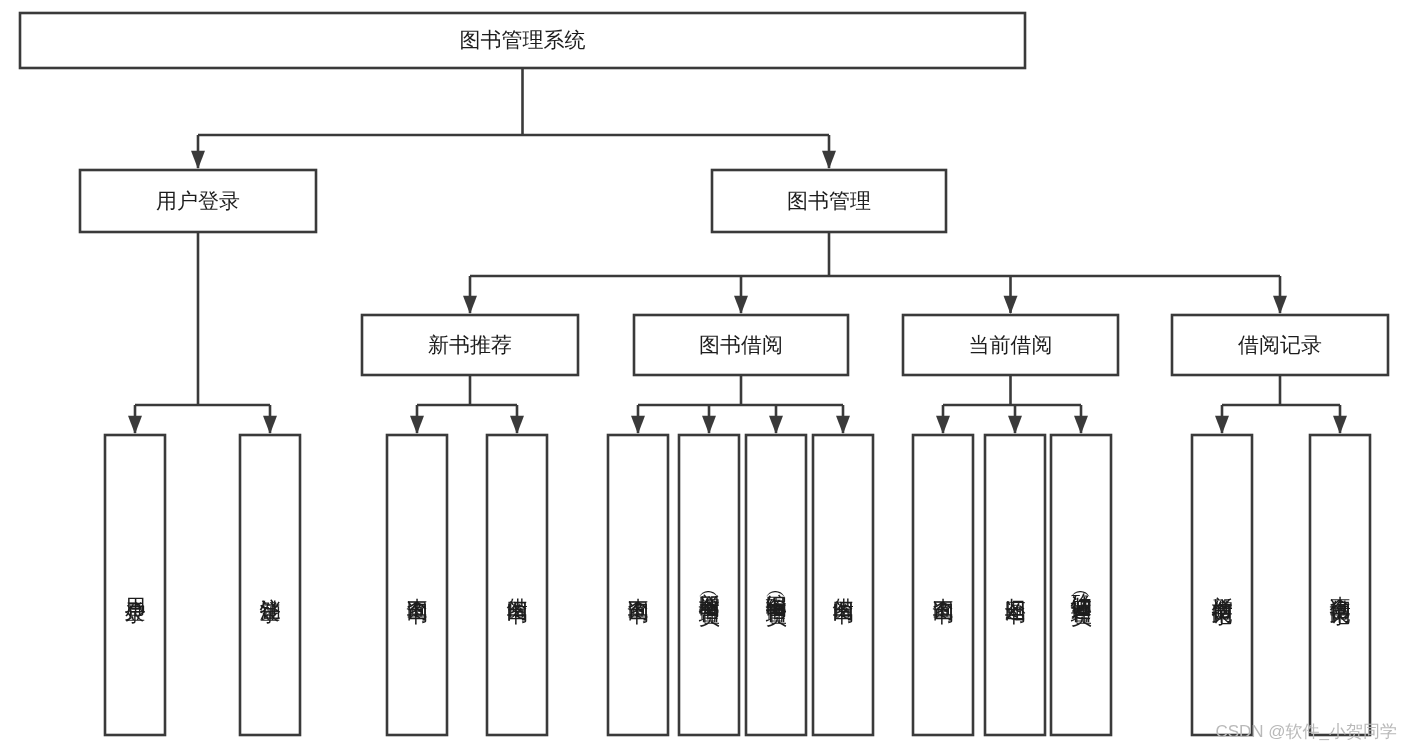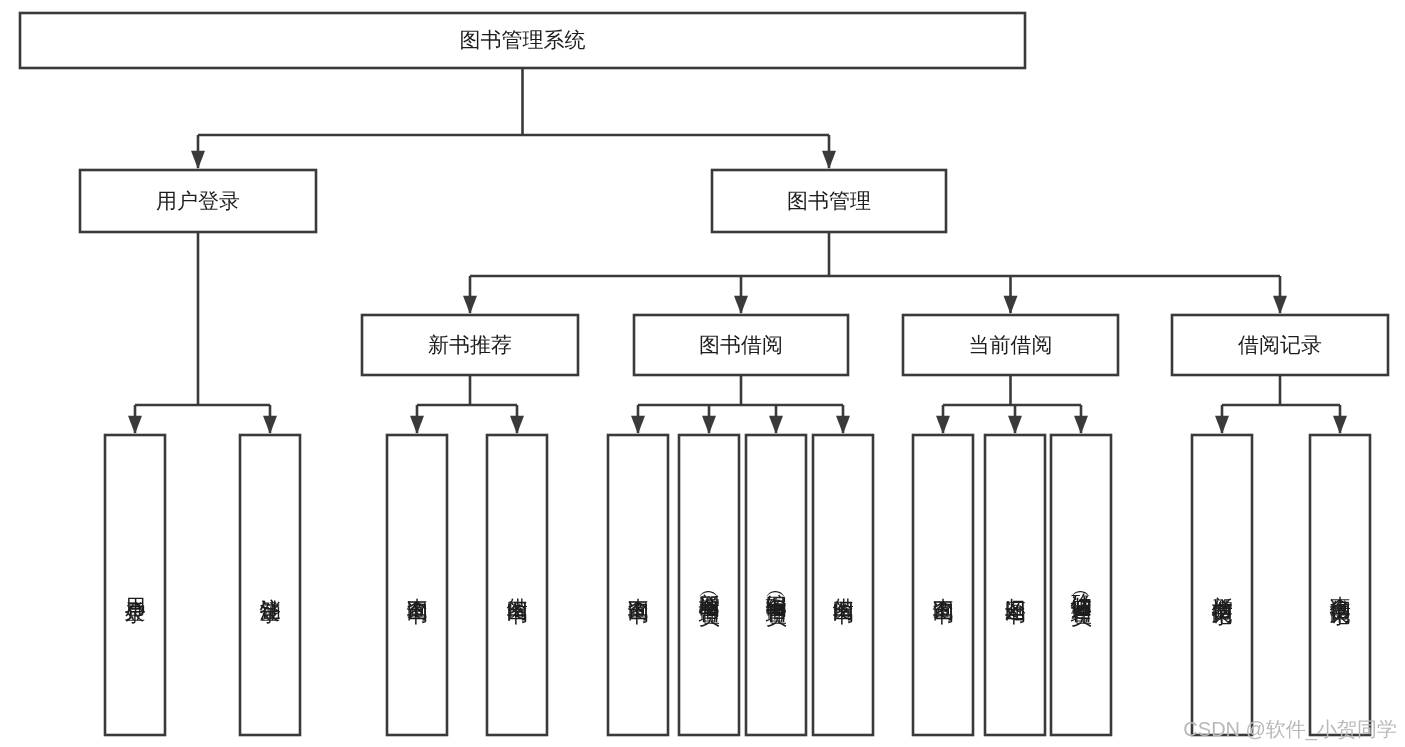--- a/index.html
+++ b/index.html
@@ -9,21 +9,21 @@
   .node-rect{fill:#ffffff;stroke:#3a3a3a;stroke-width:2.6;}
   .conn{stroke:#3a3a3a;stroke-width:2.6;fill:none;}
   .arrow-head{fill:#3a3a3a;stroke:none;}
   .node-label{fill:#1d1d1d;font-size:21px;font-family:"Liberation Sans","DejaVu Sans",sans-serif;
               text-anchor:middle;dominant-baseline:middle;}
   .leaf-label-box{position:absolute;display:flex;align-items:center;justify-content:center;
                   pointer-events:none;}
   .leaf-label{writing-mode:vertical-rl;text-orientation:upright;
               font-size:21px;line-height:1.16;color:#1d1d1d;letter-spacing:2px;
               font-family:"Liberation Sans","DejaVu Sans",sans-serif;white-space:nowrap;}
-  .watermark{position:absolute;right:8px;bottom:4px;font-size:20px;color:#b9b9b9;
+  .watermark{position:absolute;right:8px;bottom:4px;font-size:17px;color:#b9b9b9;
              font-family:"Liberation Sans","DejaVu Sans",sans-serif;white-space:nowrap;}
 </style>
 </head>
 <body>
 
 <svg id="diagram" viewBox="0 0 1405 747" xmlns="http://www.w3.org/2000/svg">
   <g id="connectors">
       <line x1="522.5" y1="68" x2="522.5" y2="135" class="conn"></line>
       <line x1="198" y1="135" x2="829" y2="135" class="conn"></line>
       <line x1="198" y1="135" x2="198" y2="168" class="conn"></line>

